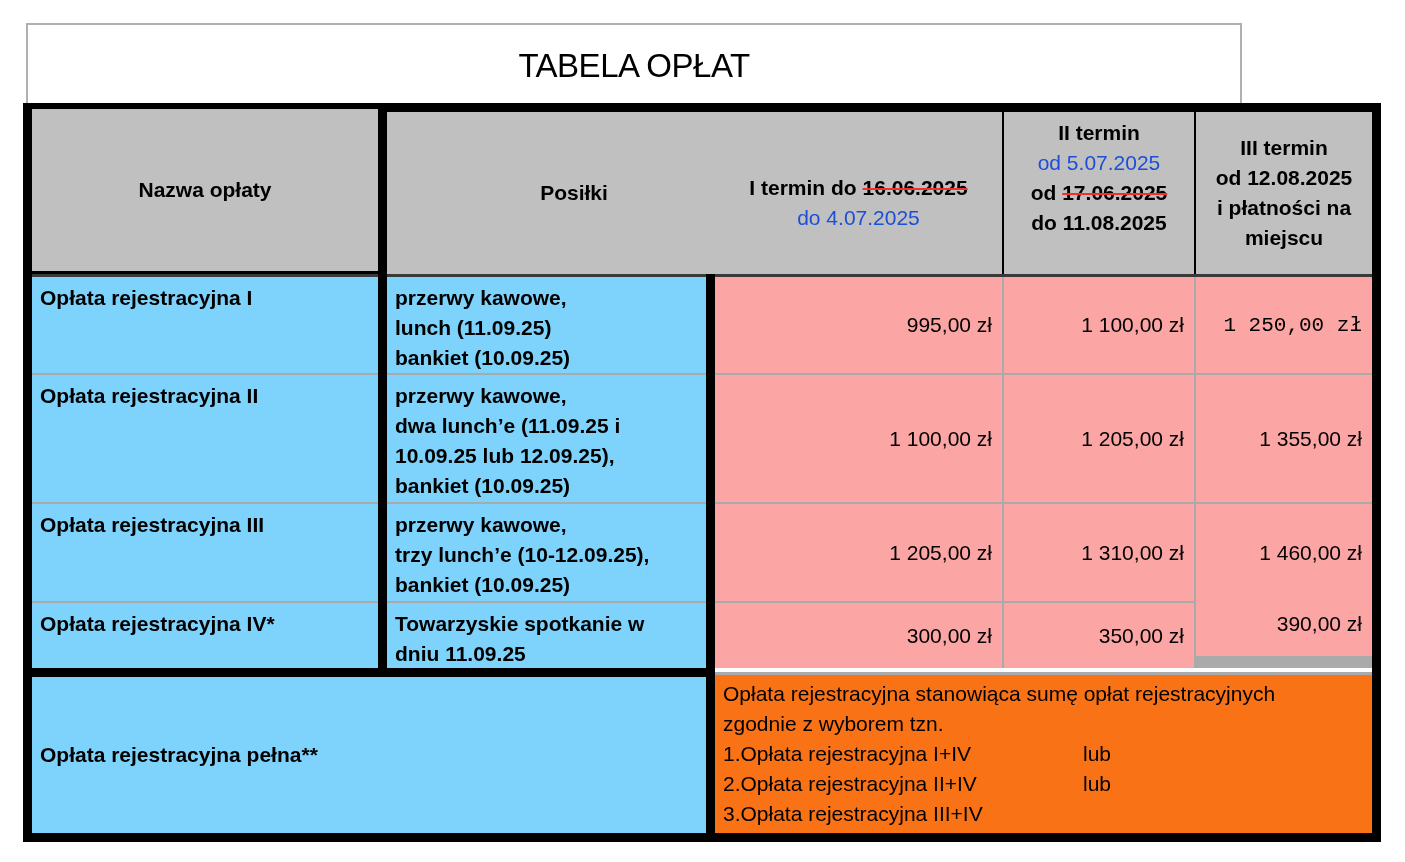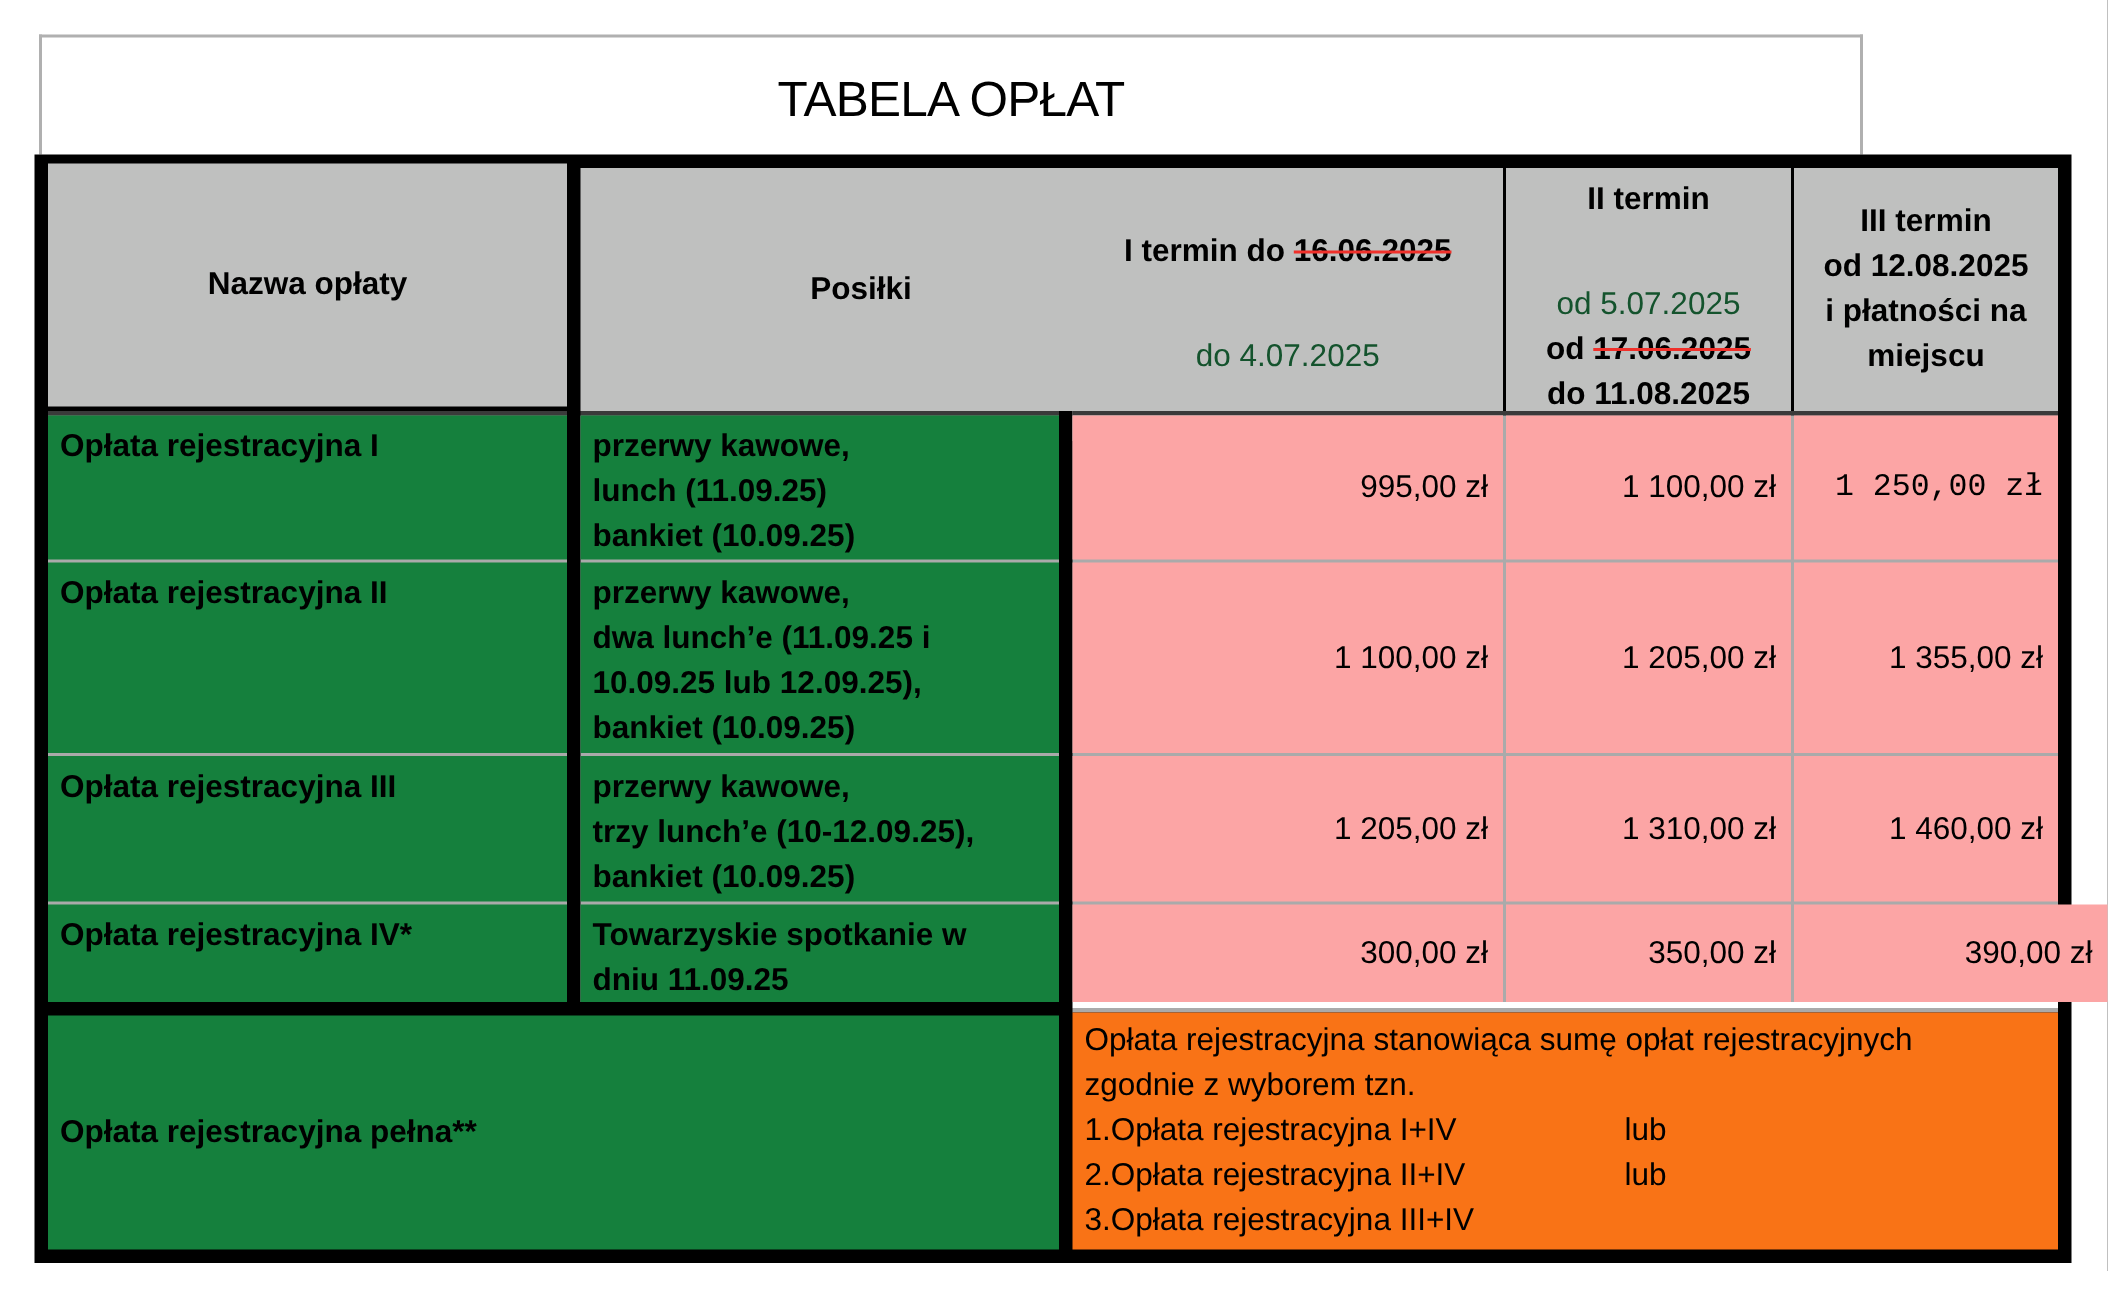--- a/index.html
+++ b/index.html
@@ -7,25 +7,25 @@
          font-family: "Liberation Sans", sans-serif; color: #000; }
   .title-box { position: absolute; left: 26px; top: 23px; width: 1216px; height: 80px;
                border: 2px solid #b0b0b0; border-bottom: none; box-sizing: border-box;
                display: flex; align-items: center; justify-content: center; }
   .title-box h1 { margin: 0; font-weight: normal; font-size: 33px; letter-spacing: -0.5px; padding-top: 4px; }
   .frame { position: absolute; left: 23px; top: 103px; width: 1358px; height: 739px;
            background: #000; }
   .cell { position: absolute; box-sizing: border-box; }
   .hdr { background: #bfc0bf; display: flex; align-items: center; justify-content: center;
          text-align: center; font-weight: bold; font-size: 21px; line-height: 30px; }
-  .name, .meal { background: #15803d; font-weight: bold; font-size: 21px; line-height: 30px;
+  .name, .meal { background: #7dd3fc; font-weight: bold; font-size: 21px; line-height: 30px;
                  padding: 6px 8px; }
   .price { background: #fca5a5; font-size: 21px; display: flex; align-items: center;
            justify-content: flex-end; padding-right: 10px; }
-  .red { color: #14532d; font-weight: normal; margin-top: 40px; }
+  .red { color: #1d4ed8; font-weight: normal; }
   .strike { text-decoration: line-through; text-decoration-color: #f0302a; text-decoration-thickness: 2px; }
   .note { background: #f97316; font-size: 21px; line-height: 30px; padding: 4px 8px; }
   .note .lub { display: inline-block; position: absolute; left: 360px; }
   .note div { position: relative; }
 </style>
 </head>
 <body>
 
 <div class="title-box">
   <h1>TABELA OPŁAT</h1>
@@ -130,21 +130,21 @@
   <div class="cell meal" style="left:364px;top:500px;width:319px;height:65px;">
     <div>Towarzyskie spotkanie w</div>
     <div>dniu 11.09.25</div>
   </div>
   <div class="cell price" style="left:692px;top:500px;width:287px;height:65px;">
       <span>300,00 zł</span>
     </div>
   <div class="cell price" style="left:981px;top:500px;width:190px;height:65px;">
       <span>350,00 zł</span>
     </div>
-  <div class="cell price" style="left:1173px;top:500px;width:209px;height:65px;">
+  <div class="cell price" style="left:1173px;top:488px;width:176px;height:65px;">
       <span>390,00 zł</span>
     </div>
 
   <div class="cell" style="left:692px;top:565px;width:657px;height:4px;background:#fff;"></div>
   <div class="cell" style="left:692px;top:569px;width:657px;height:3px;background:#aaaaaa;"></div>
 
   <div class="cell name" style="left:9px;top:574px;width:674px;height:156px;display:flex;align-items:center;">
     <span>Opłata rejestracyjna pełna**</span>
   </div>
   <div class="cell note" style="left:692px;top:572px;width:657px;height:158px;">

